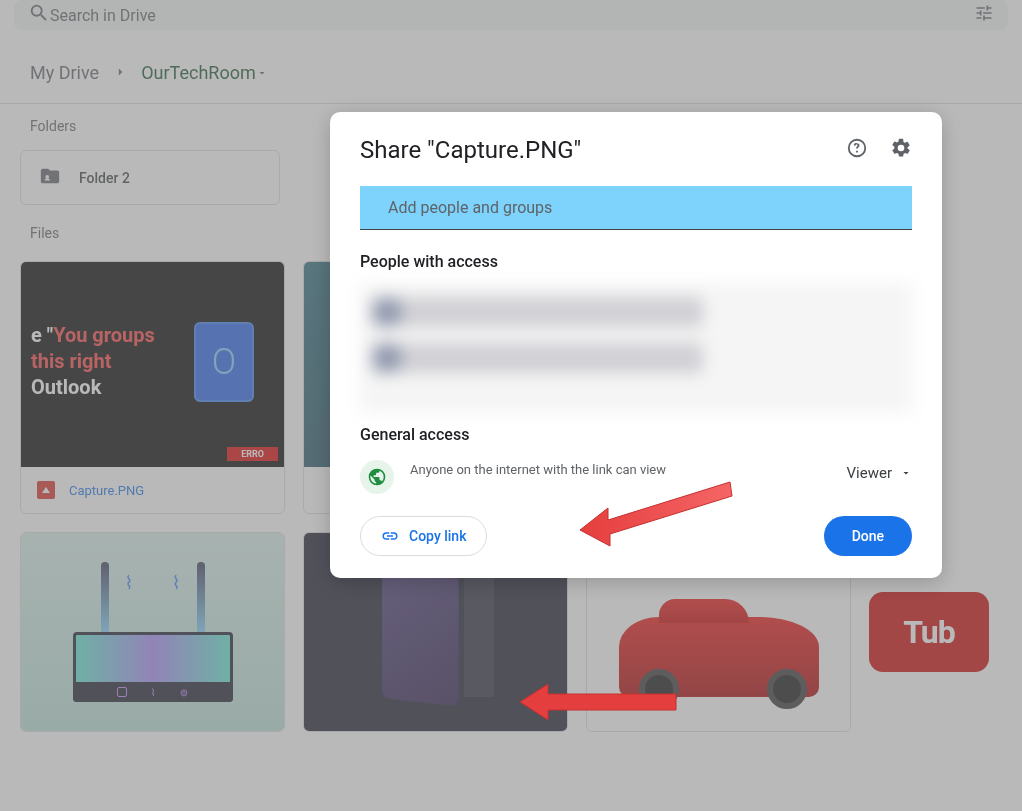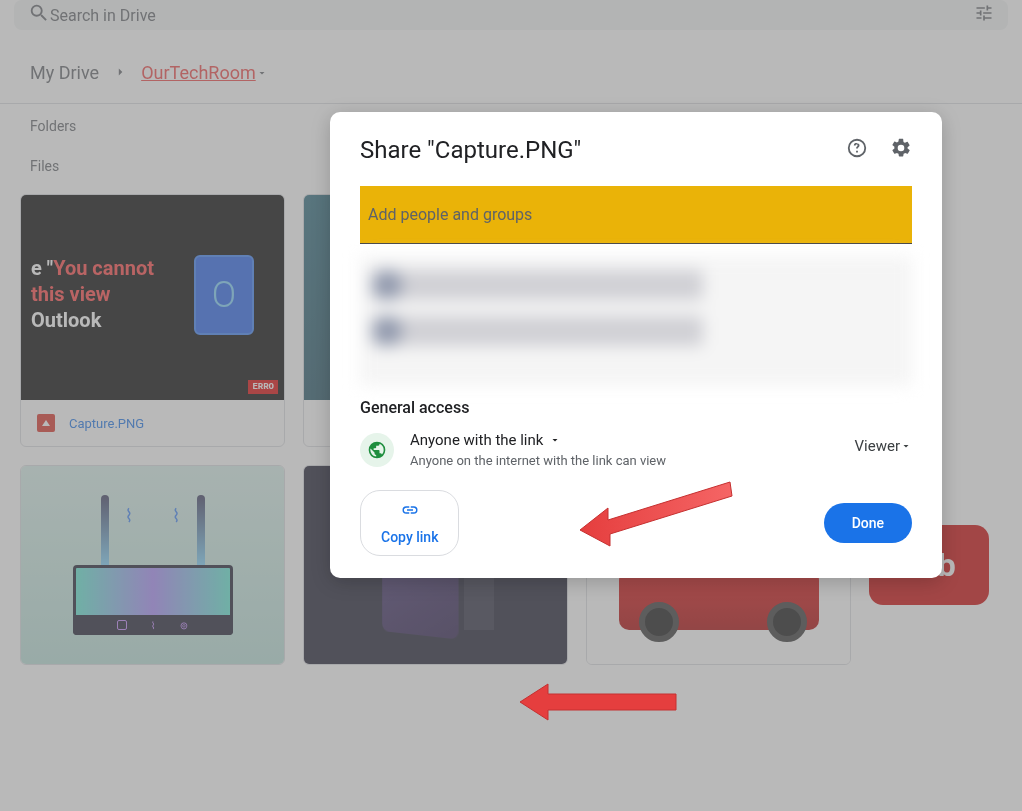--- a/index.html
+++ b/index.html
@@ -8,21 +8,21 @@
   
   .bg { position: absolute; inset: 0; background: #fff; }
   .bg-overlay { position: absolute; inset: 0; background: rgba(128,128,128,0.55); z-index: 5; }
   
   .search-bar { margin: 0 14px 10px 14px; height: 30px; background: #f1f3f4; border-radius: 8px; display: flex; align-items: center; padding: 0 14px; color: #5f6368; font-size: 16px; justify-content: space-between; }
   .search-left { display: flex; align-items: center; }
   .search-icon svg { width: 22px; height: 22px; fill: #5f6368; }
   .tune-icon svg { width: 20px; height: 20px; fill: #5f6368; }
   
   .breadcrumb { display: flex; align-items: center; gap: 14px; padding: 22px 32px 14px 30px; font-size: 18px; color: #5f6368; }
-  .breadcrumb .current { color: #ef4444; display: flex; align-items: center; gap: 0; text-decoration: underline; }
+  .breadcrumb .current { color: #14532d; display: flex; align-items: center; gap: 0; }
   .chevron svg { width: 14px; height: 14px; fill: #5f6368; }
   .dd svg { width: 12px; height: 12px; fill: #5f6368; }
   hr.sep { border: none; border-top: 1px solid #dadce0; margin: 6px 0 0 0; }
   
   .section-label { font-size: 14px; color: #5f6368; padding: 14px 30px 10px 30px; }
   .folder-tile { margin: 6px 20px; width: 260px; border: 1px solid #dadce0; border-radius: 6px; padding: 14px 18px; display: flex; align-items: center; gap: 18px; color: #3c4043; font-size: 14px; font-weight: 500; }
   .folder-icon svg { width: 22px; height: 22px; fill: #5f6368; }
   
   .files-grid { display: flex; flex-wrap: wrap; gap: 18px; padding: 10px 20px; }
   .file-tile { width: 265px; border: 1px solid #dadce0; border-radius: 6px; overflow: hidden; background: #fff; }
@@ -45,66 +45,66 @@
   .wifi-led { color:#c084fc; font-size:10px; }
   .antenna { position:absolute; bottom:70px; width:8px; height:70px; background:linear-gradient(#3a3a5e,#7dd3fc); border-radius:4px 4px 0 0; }
   .antenna.a1 { left:48px; } .antenna.a2 { right:48px; }
   .wifi-sig { position:absolute; top:10px; font-size:18px; color:#3b82f6; }
   .wifi-sig.w1 { left:72px; } .wifi-sig.w2 { right:72px; }
   
   
   .outlook-text { position:absolute; left:10px; top:60px; color:#fff; font-size:20px; font-weight:700; line-height:1.3; text-align:left; }
   .outlook-text .red { color:#f44; }
   .o-badge { position:absolute; right:30px; top:60px; width:60px; height:80px; background:#2563eb; border-radius:6px; display:flex; align-items:center; justify-content:center; color:#7dd3fc; font-size:36px; font-weight:300; border:2px solid #3b82f6; }
-  .err-tag { position:absolute; right:6px; bottom:6px; background:#d00; color:#fff; font-size:9px; padding:2px 4px; font-weight:700;font-family:Liberation Mono, monospace; }
+  .err-tag { position:absolute; right:6px; bottom:6px; background:#d00; color:#fff; font-size:9px; padding:2px 14px; font-weight:700; }
   
   
   .yt { width:120px; height:80px; background:#c00; border-radius:14px; display:flex; align-items:center; justify-content:center; position:relative; }
   .yt-text { color:#fff; font-size:32px; font-weight:700; letter-spacing:-1px; }
   
   
   .car-body { width:200px; height:80px; background:linear-gradient(#e11,#a00); border-radius:40px 60px 10px 10px / 30px 30px 10px 10px; margin-top:50px; position:relative; }
   .car-body::before { content:''; position:absolute; top:-18px; left:40px; width:90px; height:24px; background:linear-gradient(#e11,#c00); border-radius:20px 30px 0 0; }
   .wheel { position:absolute; bottom:-12px; width:40px; height:40px; background:#111; border-radius:50%; border:6px solid #333; box-sizing:border-box; }
   .wheel.fw { right:12px; } .wheel.rw { left:20px; }
   
   
   .modal { position: absolute; left: 330px; top: 112px; width: 612px; background: #fff; border-radius: 10px; z-index: 10; padding: 24px 30px 22px 30px; box-shadow: 0 4px 20px rgba(0,0,0,0.2); }
   .modal-header { display: flex; align-items: center; justify-content: space-between; }
   .modal-title { font-size: 24px; color: #202124; font-weight: 400; }
   .modal-header-icons { display: flex; gap: 22px; }
   .hicon svg { width: 22px; height: 22px; fill: #5f6368; cursor:pointer; }
   
-  .add-input { margin-top: 22px; width: 100%; height: 58px; background: #eab308; border: none; border-bottom: 1px solid #444; padding: 0 8px; font-size: 16px; color: #5f6368; outline: none; }
+  .add-input { margin-top: 22px; width: 100%; height: 44px; background: #7dd3fc; border: none; border-bottom: 1px solid #444; padding: 0 28px; font-size: 16px; color: #5f6368; outline: none; }
   .add-input::placeholder { color: #5f6368; }
   
   .access-title { font-size: 16px; color: #202124; margin-top: 22px; font-weight: 500; }
   
   .blurred-area { margin-top: 12px; height: 130px; background: #f5f5f5; filter: blur(8px); border-radius: 4px; position:relative; }
   .blurred-area .row { position:absolute; left:12px; height:30px; width:60%; background:rgba(100,100,120,0.25); border-radius:4px; }
   .blurred-area .row.r1 { top:14px; } .blurred-area .row.r2 { top:60px; }
   .blurred-area .av { position:absolute; left:12px; width:30px; height:30px; background:rgba(80,100,140,0.5); border-radius:50%; }
   .blurred-area .av.a1 { top:14px; } .blurred-area .av.a2 { top:60px; }
   
   .ga-title { font-size: 16px; color: #202124; margin-top: 12px; font-weight: 500; }
   .ga-row { display: flex; align-items: flex-start; justify-content: space-between; margin-top: 14px; }
   .ga-left { display: flex; gap: 16px; align-items: flex-start; }
   .globe-badge { width: 34px; height: 34px; border-radius: 50%; background: #e6f4ea; display: flex; align-items: center; justify-content: center; margin-top: 2px; }
   .globe-badge svg { width: 20px; height: 20px; fill: #1e8e3e; }
   .ga-text .line1 { font-size: 15px; color: #202124; display: flex; align-items: center; gap: 6px; }
   .ga-text .line1 svg { width: 12px; height: 12px; fill: #202124; }
   .ga-text .line2 { font-size: 13px; color: #5f6368; margin-top: 4px; }
-  .role-select { font-size: 15px; color: #3c4043; display: flex; align-items: center; cursor: pointer; margin-top: 6px; }
+  .role-select { font-size: 15px; color: #3c4043; display: flex; align-items: center; gap: 8px; cursor: pointer; margin-top: 6px; }
   .role-select svg { width: 12px; height: 12px; fill: #3c4043; }
   
   .info-box { margin-top: 28px; background: #e8f0fe; border-radius: 8px; padding: 16px 20px; display: flex; align-items: center; gap: 18px; color: #1f4496; font-size: 15px; }
   .info-box .info-icon svg { width: 22px; height: 22px; fill: none; stroke: #1a73e8; stroke-width: 2; }
   
   .modal-footer { display: flex; justify-content: space-between; align-items: center; margin-top: 22px; }
-  .copy-link { border: 1px solid #dadce0; background: #fff; border-radius: 20px; padding: 10px 20px; display: flex; align-items: center; gap: 10px; color: #1a73e8; font-size: 14px; font-weight: 500; cursor: pointer; flex-direction: column; }
+  .copy-link { border: 1px solid #dadce0; background: #fff; border-radius: 20px; padding: 10px 20px; display: flex; align-items: center; gap: 10px; color: #1a73e8; font-size: 14px; font-weight: 500; cursor: pointer; }
   .copy-link svg { width: 18px; height: 18px; fill: #1a73e8; }
   .done-btn { background: #1a73e8; color: #fff; border: none; border-radius: 20px; padding: 12px 28px; font-size: 14px; font-weight: 500; cursor: pointer; }
   
   
   .arrow { position: absolute; z-index: 20; }
   .arrow svg { display: block; }
 </style>
 </head>
 <body>
 
@@ -129,30 +129,38 @@
     <span class="current">
       <span>OurTechRoom</span>
       <span class="dd"><svg viewBox="0 0 24 24">
             <path d="M7 10l5 5 5-5z"></path>
           </svg></span>
     </span>
   </div>
   <hr class="sep">
 
   <div class="section-label">Folders</div>
+  <div class="folder-tile">
+    <span class="folder-icon"><svg viewBox="0 0 24 24">
+          <path d="M10 4H4c-1.1 0-2 .9-2 2v12c0 1.1.9 2 2 2h16c1.1 0 2-.9 2-2V8c0-1.1-.9-2-2-2h-8l-2-2z"></path>
+          <circle cx="9" cy="13" r="2" fill="#fff"></circle>
+          <path d="M6 17c0-1.5 2-2.2 3-2.2s3 .7 3 2.2" fill="#fff"></path>
+        </svg></span>
+    <span>Folder 2</span>
+  </div>
 
   <div class="section-label">Files</div>
 
   <div class="files-grid">
 
     <div class="file-tile">
       <div class="thumb">
         <div class="outlook-text">
-          <span>e "</span><span class="red">You cannot</span><br>
-          <span class="red">this view</span><br>
+          <span>e "</span><span class="red">You groups</span><br>
+          <span class="red">this right</span><br>
           <span>Outlook</span>
         </div>
         <div class="o-badge">O</div>
         <div class="err-tag">ERRO</div>
       </div>
       <div class="footer">
         <span class="img-icon"></span>
         <span>Capture.PNG</span>
       </div>
     </div>
@@ -224,42 +232,37 @@
             <path d="M12 2a10 10 0 100 20 10 10 0 000-20zm0 18a8 8 0 110-16 8 8 0 010 16zm-1-5h2v2h-2v-2zm2.07-7.75c-.9-.92-2.37-1.04-3.43-.3-.76.53-1.14 1.43-1.14 2.35h2c0-.4.17-.79.48-1.01.47-.33 1.12-.2 1.46.24.35.45.27 1.1-.18 1.45-.9.7-1.26 1.27-1.26 2.52h2c0-.73.1-.88.78-1.42 1.12-.88 1.32-2.5.29-3.83z"></path>
           </svg></span>
       <span class="hicon"><svg viewBox="0 0 24 24">
             <path d="M19.14 12.94c.04-.3.06-.61.06-.94s-.02-.64-.07-.94l2.03-1.58a.5.5 0 00.12-.64l-1.92-3.32a.5.5 0 00-.61-.22l-2.39.96a7.03 7.03 0 00-1.62-.94l-.36-2.54A.5.5 0 0013.9 2h-3.84a.5.5 0 00-.49.42l-.36 2.54c-.59.24-1.13.56-1.62.94l-2.39-.96a.5.5 0 00-.61.22L2.67 8.48a.5.5 0 00.12.64l2.03 1.58c-.05.3-.07.63-.07.94s.02.64.07.94l-2.03 1.58a.5.5 0 00-.12.64l1.92 3.32c.14.24.43.34.68.22l2.39-.96c.49.38 1.03.7 1.62.94l.36 2.54c.4.24.25.42.5.42h3.84c.25 0 .46-.18.5-.42l.36-2.54a7.03 7.03 0 001.62-.94l2.39.96c.25.12.54.02.68-.22l1.92-3.32a.5.5 0 00-.12-.64l-2.11-1.58zM12 15.6A3.6 3.6 0 1112 8.4a3.6 3.6 0 010 7.2z"></path>
           </svg></span>
     </div>
   </div>
   
   <input class="add-input" placeholder="Add people and groups" style="">
   
+  <div class="access-title">People with access</div>
   <div class="blurred-area">
     <div class="av a1"></div>
       <div class="row r1"></div>
     <div class="av a2"></div>
       <div class="row r2"></div>
   </div>
   
   <div class="ga-title">General access</div>
   <div class="ga-row">
     <div class="ga-left">
       <div class="globe-badge">
         <svg viewBox="0 0 24 24">
             <path d="M12 2a10 10 0 100 20 10 10 0 000-20zm-1 17.93A8 8 0 014 12c0-.62.08-1.21.21-1.79L9 15v1a2 2 0 002 2v1.93zm6.9-2.54A1.99 1.99 0 0016 16h-1v-3a1 1 0 00-1-1H8v-2h2a1 1 0 001-1V7h2a2 2 0 002-2v-.41A8 8 0 0120 12c0 2.08-.8 3.97-2.1 5.39z"></path>
           </svg>
       </div>
       <div class="ga-text">
-        <div class="line1">
-          <span>Anyone with the link</span>
-          <svg viewBox="0 0 24 24">
-              <path d="M7 10l5 5 5-5z"></path>
-            </svg>
-        </div>
         <div class="line2">Anyone on the internet with the link can view</div>
       </div>
     </div>
     <div class="role-select">
       <span>Viewer</span>
       <svg viewBox="0 0 24 24">
           <path d="M7 10l5 5 5-5z"></path>
         </svg>
     </div>
   </div>

